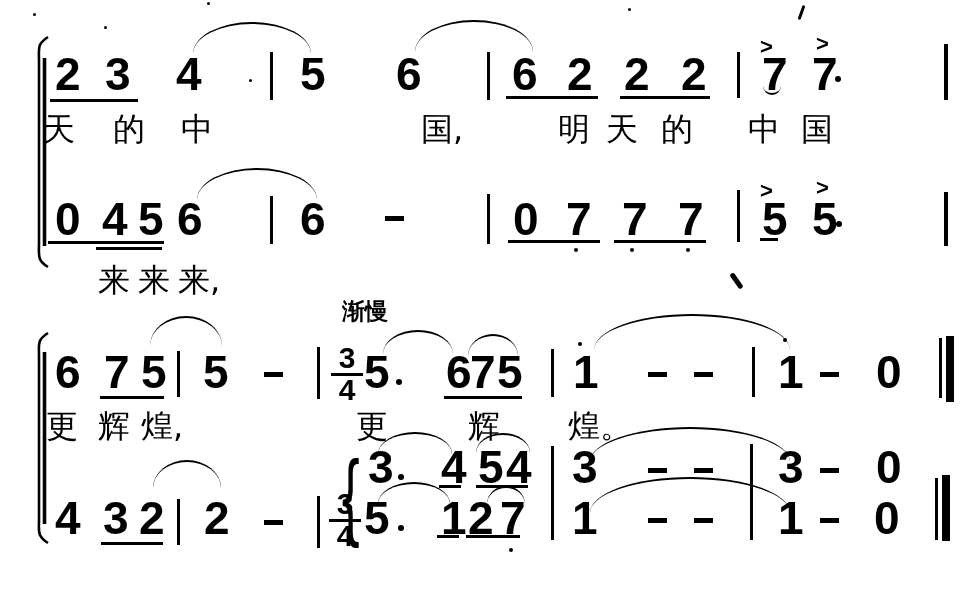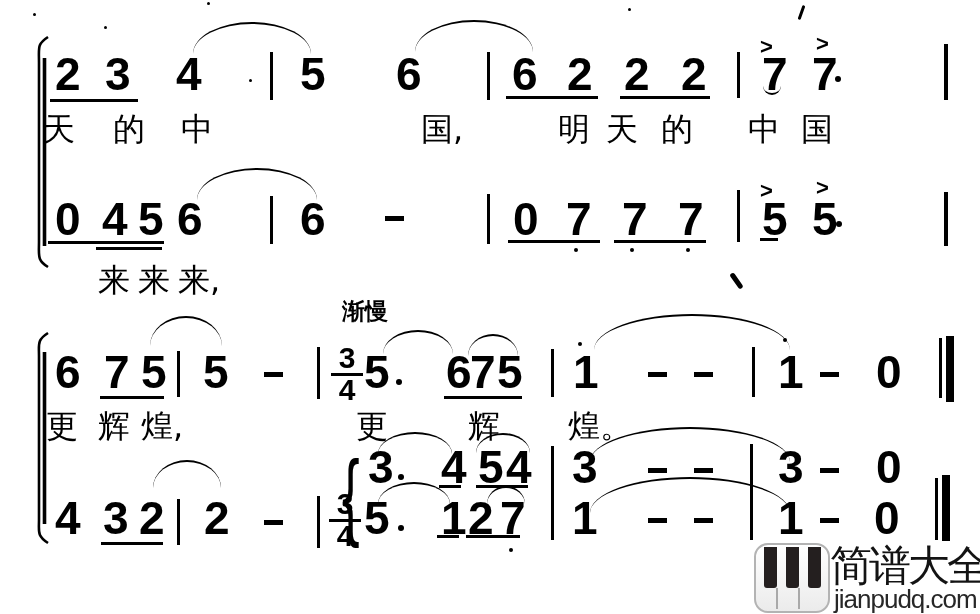--- a/index.html
+++ b/index.html
@@ -213,25 +213,14 @@
       <div class="frac" style="left: 325px; top: 492px;">
         <span>3</span>
         <div class="fl"></div>
         <span>4</span>
       </div>
       <div class="cbrace" style="left: 342px; top: 452px;">{</div>
       <div class="mark" style="left: 734px; top: 272px; width: 4.5px; height: 18px; transform: rotate(-35deg);"></div>
       <div class="mark" style="left: 800px; top: 5px; width: 3px; height: 15px; transform: rotate(20deg);"></div>
     </div>
 
-  <div id="wm">
-    <div id="wm-icon">
-      <div class="bk" style="left:8px"></div>
-      <div class="bk" style="left:30px"></div>
-      <div class="bk" style="left:52px"></div>
-      <div class="wk" style="left:20px"></div>
-      <div class="wk" style="left:42px"></div>
-    </div>
-    <div id="wm-brand">简谱大全</div>
-    <div id="wm-site">jianpudq.com</div>
-  </div>
 
 </div>
 
 </body></html>

